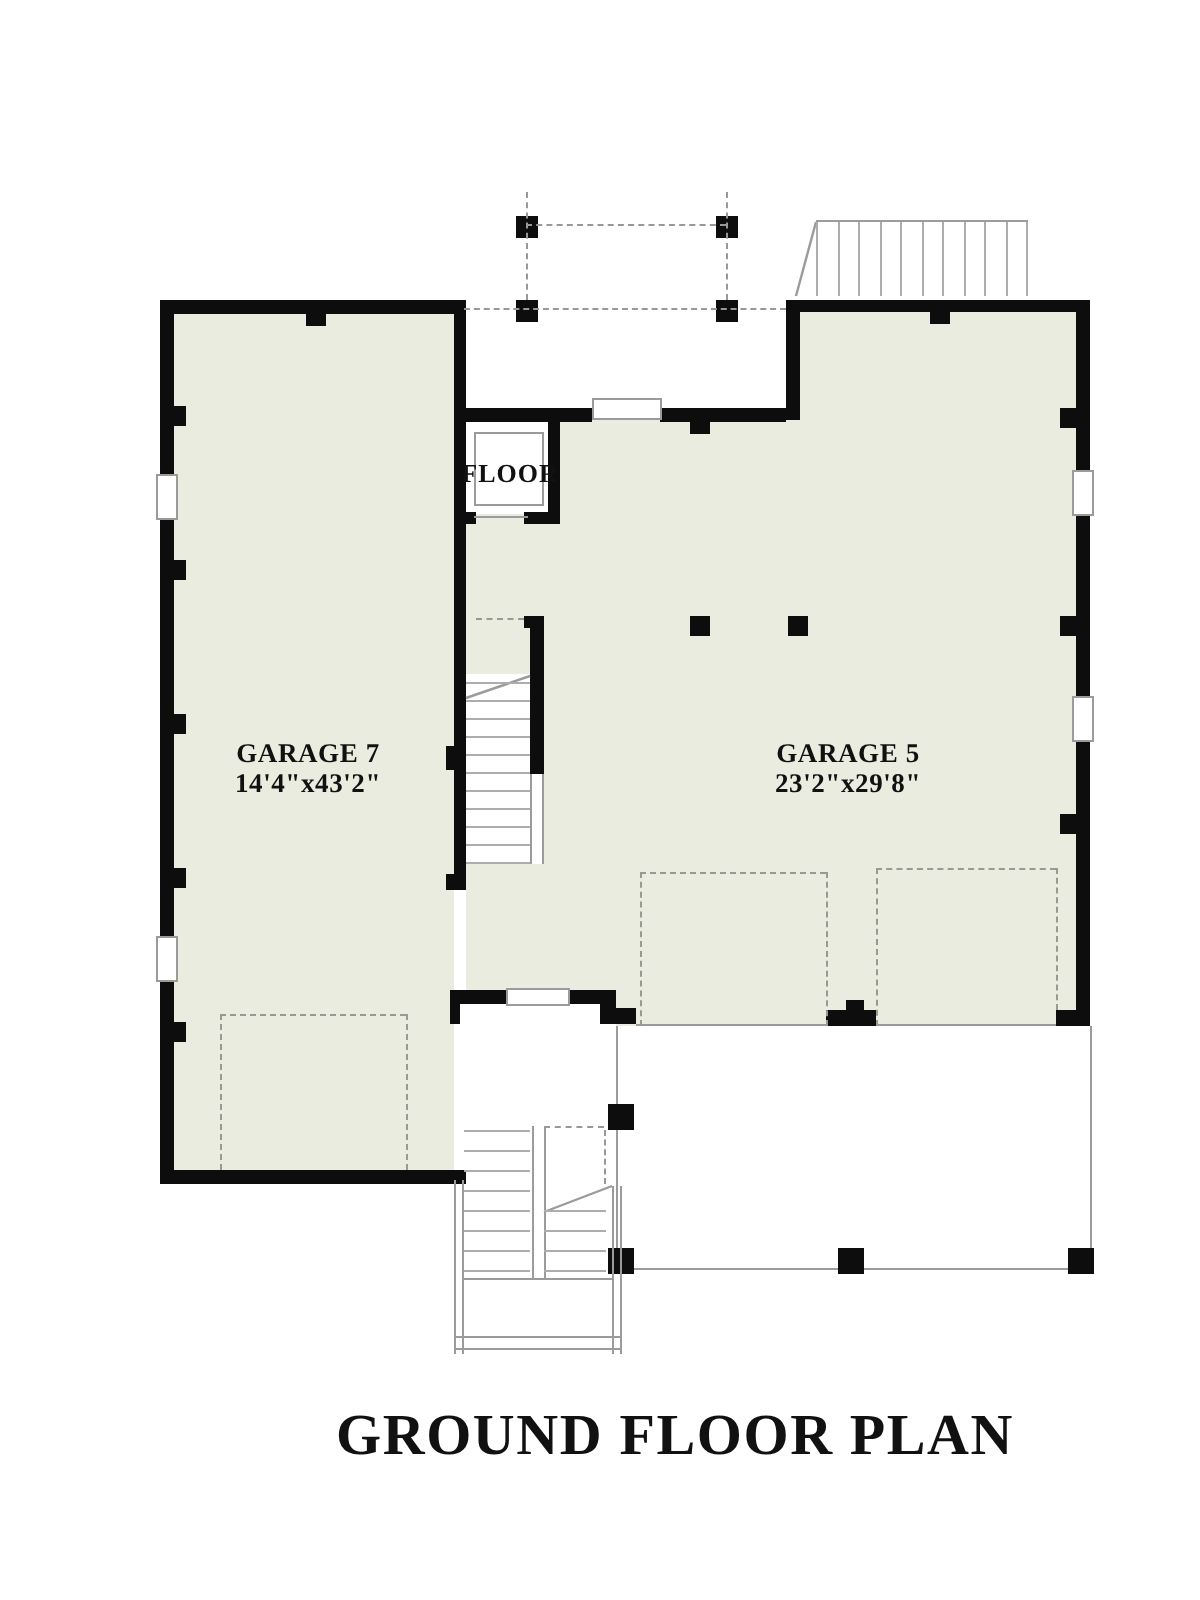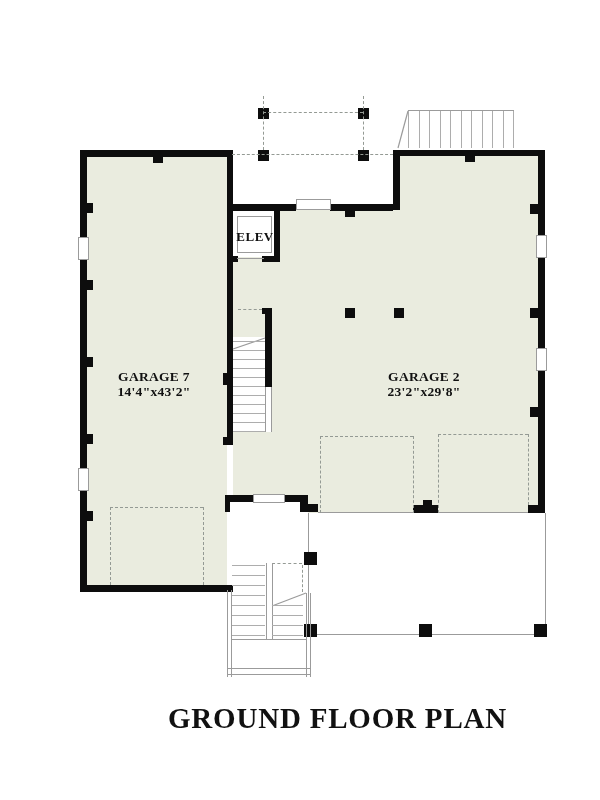--- a/index.html
+++ b/index.html
@@ -134,24 +134,24 @@
       <line x1="233" y1="349" x2="265" y2="338" stroke="#9b9b9b" stroke-width="1.2"></line>
       <line x1="398" y1="148" x2="408" y2="111" stroke="#9b9b9b" stroke-width="1.2"></line>
       <line x1="272" y1="606" x2="306" y2="593" stroke="#9b9b9b" stroke-width="1.2"></line>
     </svg>
 
     <div class="lbl room-lbl" style="left:84px;top:369px;width:140px">
       <div>GARAGE 7</div>
       <div>14'4"x43'2"</div>
     </div>
     <div class="lbl room-lbl" style="left:354px;top:369px;width:140px">
-      <div>GARAGE 2</div>
+      <div>GARAGE 5</div>
       <div>23'2"x29'8"</div>
     </div>
-    <div class="lbl elev-lbl" style="left:227px;top:229px;width:56px">ELEV</div>
+    <div class="lbl elev-lbl" style="left:227px;top:229px;width:56px">FLOOR</div>
     <div class="lbl title-lbl" style="left:150px;top:702px;width:375px">GROUND FLOOR PLAN</div>
 
   <div class="tread" style="left: 233px; top: 341px; width: 32px; height: 1px;"></div>
       <div class="tread" style="left: 233px; top: 350px; width: 32px; height: 1px;"></div>
       <div class="tread" style="left: 233px; top: 359px; width: 32px; height: 1px;"></div>
       <div class="tread" style="left: 233px; top: 368px; width: 32px; height: 1px;"></div>
       <div class="tread" style="left: 233px; top: 377px; width: 32px; height: 1px;"></div>
       <div class="tread" style="left: 233px; top: 386px; width: 32px; height: 1px;"></div>
       <div class="tread" style="left: 233px; top: 395px; width: 32px; height: 1px;"></div>
       <div class="tread" style="left: 233px; top: 404px; width: 32px; height: 1px;"></div>

